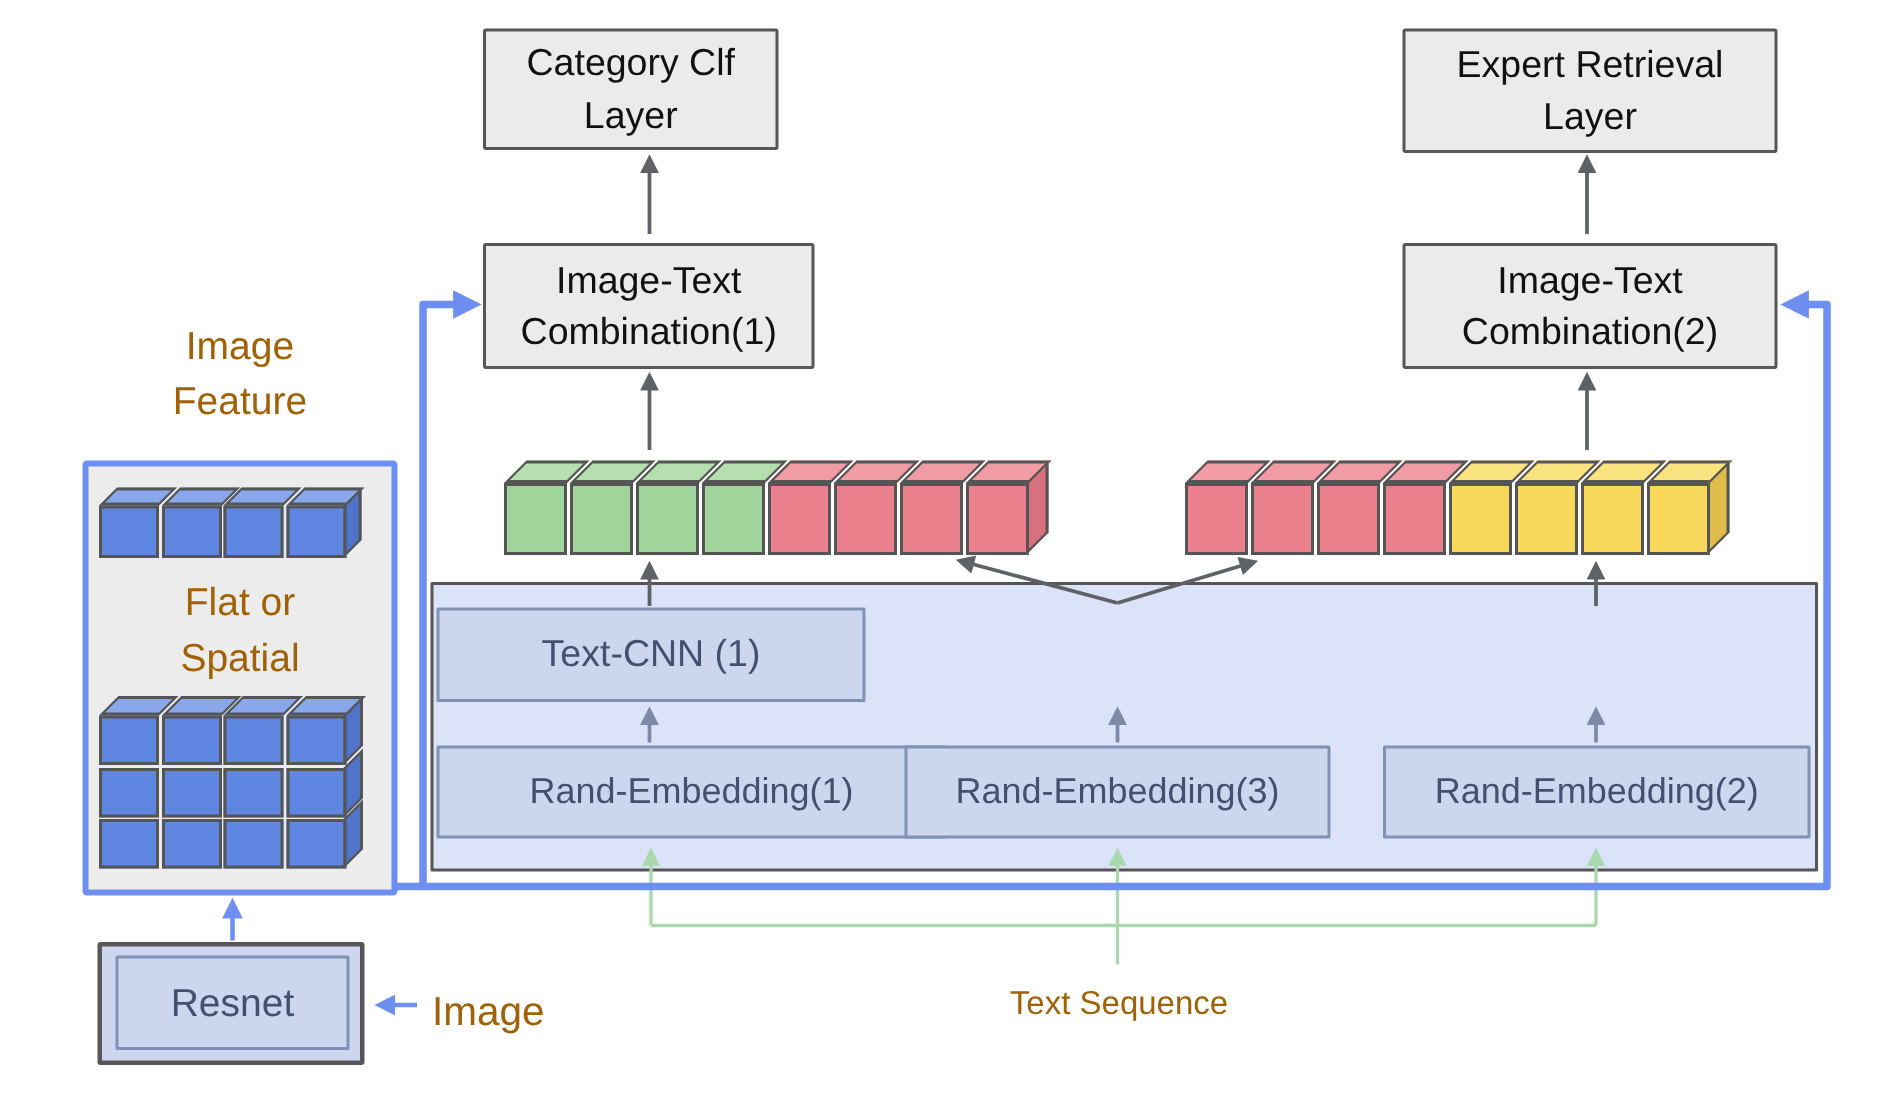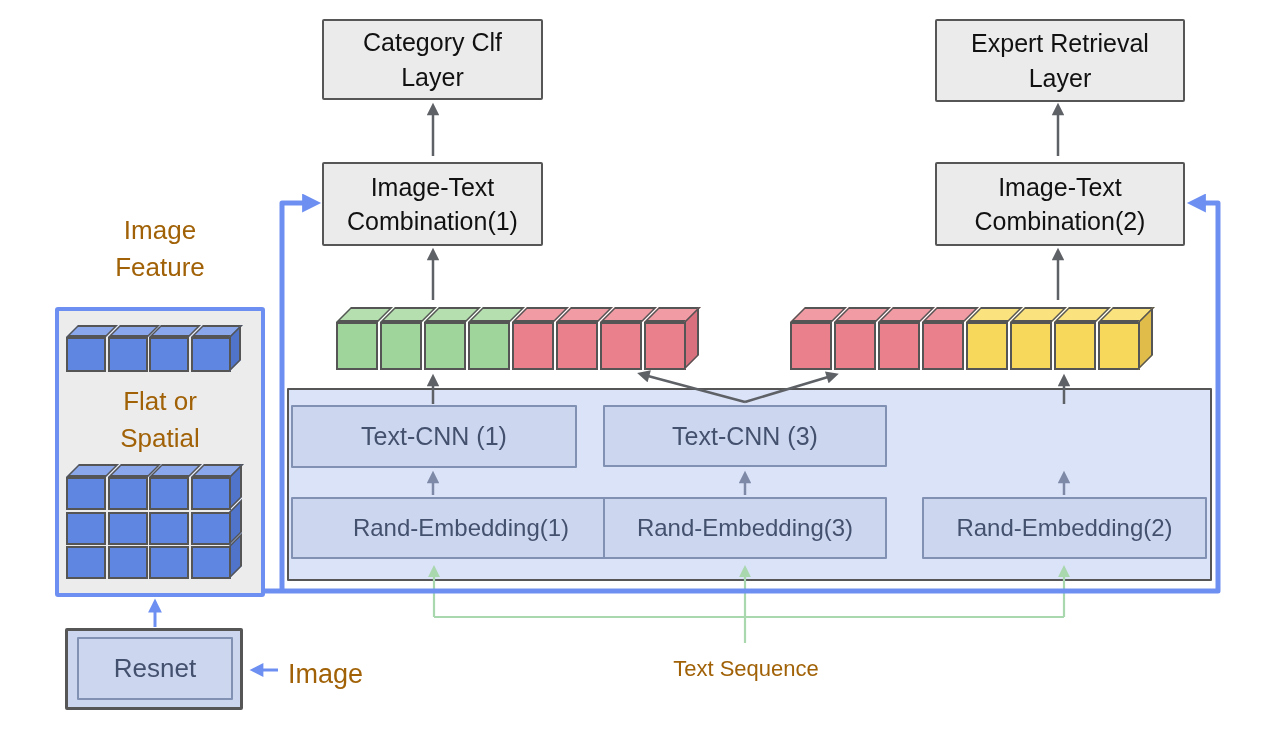--- a/index.html
+++ b/index.html
@@ -42,36 +42,35 @@
 <div id="canvas">
 
   <div class="abs plain-label" style="left:55px;top:212px;width:210px;">Image
 Feature</div>
 
   <div class="abs flat-box" style="left:55px;top:307px;width:210px;height:290px;"></div>
 
   <div class="abs plain-label" style="left:55px;top:383px;width:210px;">Flat or
 Spatial</div>
 
-  <div class="abs node" style="left:322px;top:19px;width:221px;height:81px;">Category Clf
+  <div class="abs node" style="left:322px;top:19px;width:197px;height:81px;">Category Clf
 Layer</div>
 
   <div class="abs node" style="left:935px;top:19px;width:250px;height:83px;">Expert Retrieval
 Layer</div>
 
   <div class="abs node" style="left:322px;top:162px;width:221px;height:84px;">Image-Text
 Combination(1)</div>
 
   <div class="abs node" style="left:935px;top:162px;width:250px;height:84px;">Image-Text
 Combination(2)</div>
 
   <div class="abs panel" style="left:287px;top:388px;width:925px;height:193px;"></div>
 
   <div class="abs inner-box" style="left:291px;top:405px;width:286px;height:63px;">Text-CNN (1)</div>
-  <div class="abs inner-box" style="left:603px;top:405px;width:284px;height:62px;">Text-CNN (3)</div>
 
   <div class="abs inner-box" style="left:291px;top:497px;width:340px;height:62px;font-size:24px;">Rand-Embedding(1)</div>
   <div class="abs inner-box" style="left:603px;top:497px;width:284px;height:62px;font-size:24px;">Rand-Embedding(3)</div>
   <div class="abs inner-box" style="left:922px;top:497px;width:285px;height:62px;font-size:24px;">Rand-Embedding(2)</div>
 
   <div class="abs resnet-outer" style="left:65px;top:628px;width:178px;height:82px;"></div>
   <div class="abs inner-box" style="left:77px;top:637px;width:156px;height:63px;font-size:26px;">Resnet</div>
 
   <div class="abs plain-label" style="left:288px;top:655px;width:110px;text-align:left;font-size:27px;">Image</div>
 

